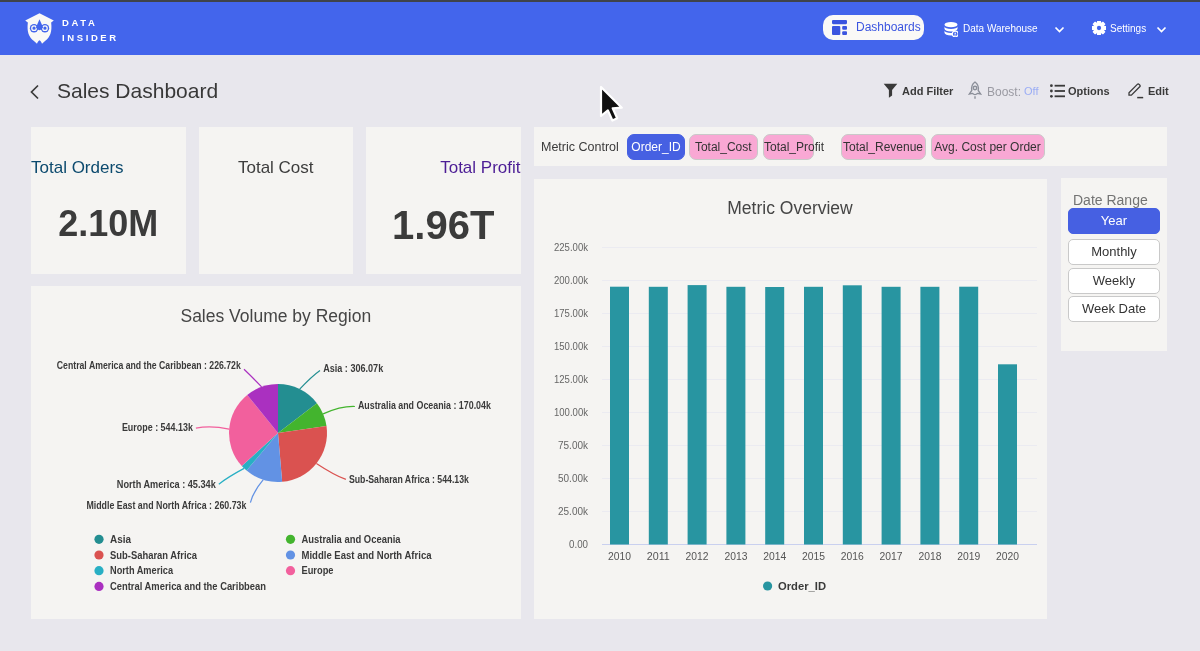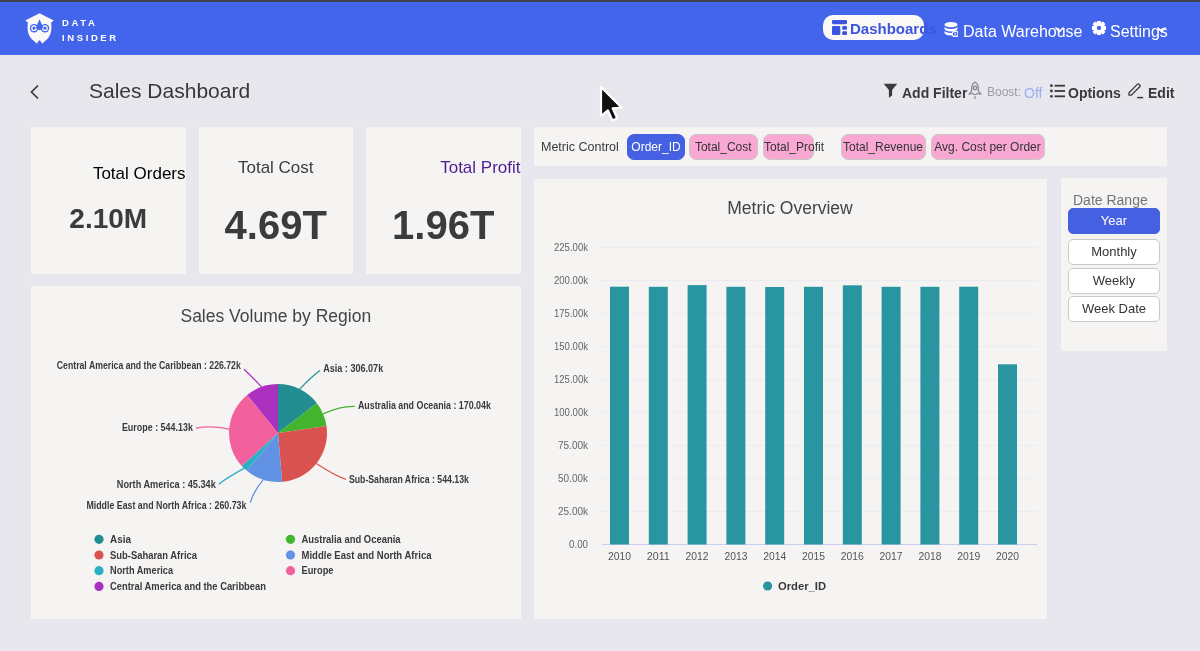--- a/index.html
+++ b/index.html
@@ -2,23 +2,23 @@
 <html><head><meta charset="utf-8"><style>
 * { margin:0; padding:0; box-sizing:border-box; }
 html,body { width:1200px; height:651px; overflow:hidden; font-family:"Liberation Sans",sans-serif; }
 .page { position:absolute; top:0; left:0; width:1200px; height:651px; background:#e8e7ed; }
 .abs { position:absolute; }
 .card { position:absolute; background:#f5f4f2; }
 .topline { position:absolute; top:0; left:0; width:1200px; height:2px; background:#3f434a; }
 .navbar { position:absolute; top:2px; left:0; width:1200px; height:53px; background:#4365ec; }
 .brand { position:absolute; left:62px; top:13px; color:#fff; font-size:9.5px; font-weight:bold; letter-spacing:2.6px; line-height:15px; }
 .pill { position:absolute; left:823px; top:12.5px; width:101px; height:25px; background:#faf9f7; border-radius:10px; }
-.pill span { position:absolute; left:27px; top:5.5px; color:#3b55e0; font-size:15px; font-weight:700; white-space:nowrap; }
-.navtxt { position:absolute; top:20.5px; color:#fff; font-size:16px; font-weight:500; white-space:nowrap; }
-.hdrtxt { position:absolute; color:#3a3a3a; font-size:14px; font-weight:600; top:84.5px; white-space:nowrap; }
+.pill span { position:absolute; left:33px; top:5.5px; color:#3b55e0; font-size:12px; font-weight:400; white-space:nowrap; }
+.navtxt { position:absolute; top:20.5px; color:#fff; font-size:10px; font-weight:500; white-space:nowrap; }
+.hdrtxt { position:absolute; color:#3a3a3a; font-size:11px; font-weight:600; top:84.5px; white-space:nowrap; }
 .mcbtn { position:absolute; top:134px; height:26px; border:1px solid #c9c9c9; border-radius:7px; background:#f9a8d4; color:#333; font-size:12px; text-align:center; line-height:24px; white-space:nowrap; }
 .drbtn { position:absolute; left:1068px; width:92px; height:26px; border:1px solid #c9c9c9; border-radius:5px; background:#fff; color:#333; font-size:13px; text-align:center; line-height:24px; }
 .sel { background:#4660e2; border:1px solid #4660e2; color:#fff; }
 .plbl { font-size:11px; font-weight:bold; fill:#3a3a3a; font-family:"Liberation Sans",sans-serif; }
 .ylbl { font-size:10.5px; fill:#666; font-family:"Liberation Sans",sans-serif; }
 .xlbl { font-size:11px; fill:#555; font-family:"Liberation Sans",sans-serif; }
 .ctitle { font-size:17.5px; fill:#454545; font-family:"Liberation Sans",sans-serif; }
 </style></head>
 <body>
 <div class="page">
@@ -62,21 +62,21 @@
     </svg>
     <div class="navtxt" style="left:1110px">Settings</div>
     <svg class="abs" style="left:1156px;top:23.5px" width="11" height="8" viewBox="0 0 11 8">
         <path d="M1.5 1.5 L5.5 5.5 L9.5 1.5" fill="none" stroke="#fff" stroke-width="1.7"></path>
       </svg>
   </div>
 
   <svg class="abs" style="left:29px;top:84px" width="11" height="16" viewBox="0 0 11 16">
       <path d="M9 1.5 L2.5 8 L9 14.5" fill="none" stroke="#3a3a3a" stroke-width="1.7"></path>
     </svg>
-  <div class="abs" style="left:57px;top:79px;font-size:21px;color:#383838;margin-left:32px;">Sales Dashboard</div>
+  <div class="abs" style="left:57px;top:79px;font-size:21px;color:#383838;">Sales Dashboard</div>
 
   <svg class="abs" style="left:883px;top:83px" width="15" height="16" viewBox="0 0 15 16">
       <path d="M0.7 0.8 h13.6 l-5.2 6.2 v5.5 l-3.2 2.3 v-7.8 Z" fill="#3a3a3a"></path>
     </svg>
   <div class="hdrtxt" style="left:902px">Add Filter</div>
   <svg class="abs" style="left:967px;top:81px" width="16" height="19" viewBox="0 0 16 19">
     <g fill="none" stroke="#8b8f99" stroke-width="1.4">
     <path d="M8 1 C10.6 2.8 11.8 6 11.2 9.4 L13.6 13 L10.4 12.4 C9.2 14 6.8 14 5.6 12.4 L2.4 13 L4.8 9.4 C4.2 6 5.4 2.8 8 1 Z"></path>
     <circle cx="8" cy="7" r="1.7"></circle>
     <path d="M8 15.2 v2.6"></path>
@@ -97,25 +97,24 @@
   <div class="hdrtxt" style="left:1068px">Options</div>
   <svg class="abs" style="left:1128px;top:83px" width="16" height="16" viewBox="0 0 16 16">
     <path d="M1 12.1 L1 9.7 L9.3 1.4 a1.3 1.3 0 0 1 1.8 0 l0.6 0.6 a1.3 1.3 0 0 1 0 1.8 L3.4 12.1 Z" fill="none" stroke="#3a3a3a" stroke-width="1.3"></path>
     <path d="M9.2 14.6 h6" stroke="#3a3a3a" stroke-width="1.5"></path>
   </svg>
   <div class="hdrtxt" style="left:1148px">Edit</div>
 
   <div class="card" style="left:31px;top:127px;width:154.5px;height:147px"></div>
   <div class="card" style="left:198.5px;top:127px;width:154.5px;height:147px"></div>
   <div class="card" style="left:366px;top:127px;width:154.5px;height:147px"></div>
-  <div class="abs" style="left:31px;top:164px;width:154.5px;text-align:right;font-size:17px;color:#000000">Total Orders</div>
+  <div class="abs" style="left:31px;top:158px;width:154.5px;text-align:left;font-size:17px;color:#0c4a6e">Total Orders</div>
   <div class="abs" style="left:198.5px;top:158px;width:154.5px;text-align:center;font-size:17px;color:#3d3d3d">Total Cost</div>
   <div class="abs" style="left:366px;top:158px;width:154.5px;text-align:right;font-size:17px;color:#4c1d95">Total Profit</div>
-  <div class="abs" style="left:31px;top:203px;width:154.5px;text-align:center;font-size:28px;font-weight:bold;color:#3b3b3b">2.10M</div>
-  <div class="abs" style="left:198.5px;top:203px;width:154.5px;text-align:center;font-size:40px;font-weight:bold;color:#3b3b3b">4.69T</div>
+  <div class="abs" style="left:31px;top:203px;width:154.5px;text-align:center;font-size:36px;font-weight:bold;color:#3b3b3b">2.10M</div>
   <div class="abs" style="left:366px;top:203px;width:154.5px;text-align:center;font-size:40px;font-weight:bold;color:#3b3b3b">1.96T</div>
 
   <div class="card" style="left:31px;top:286px;width:489.5px;height:333px"></div>
   <svg class="abs" style="left:31px;top:286px" width="489" height="333" viewBox="0 0 489 333">
     <text x="244.8" y="36" text-anchor="middle" class="ctitle">Sales Volume by Region</text>
     <path d="M247.0 147.0 L247.00 98.00 A49.0 49.0 0 0 1 285.90 117.20 Z" fill="#238e91"></path>
 <path d="M247.0 147.0 L285.90 117.20 A49.0 49.0 0 0 1 295.49 139.95 Z" fill="#43b42e"></path>
 <path d="M247.0 147.0 L295.49 139.95 A49.0 49.0 0 0 1 251.16 195.82 Z" fill="#da5250"></path>
 <path d="M247.0 147.0 L251.16 195.82 A49.0 49.0 0 0 1 215.57 184.60 Z" fill="#6292e4"></path>
 <path d="M247.0 147.0 L215.57 184.60 A49.0 49.0 0 0 1 210.77 179.99 Z" fill="#28afc4"></path>

